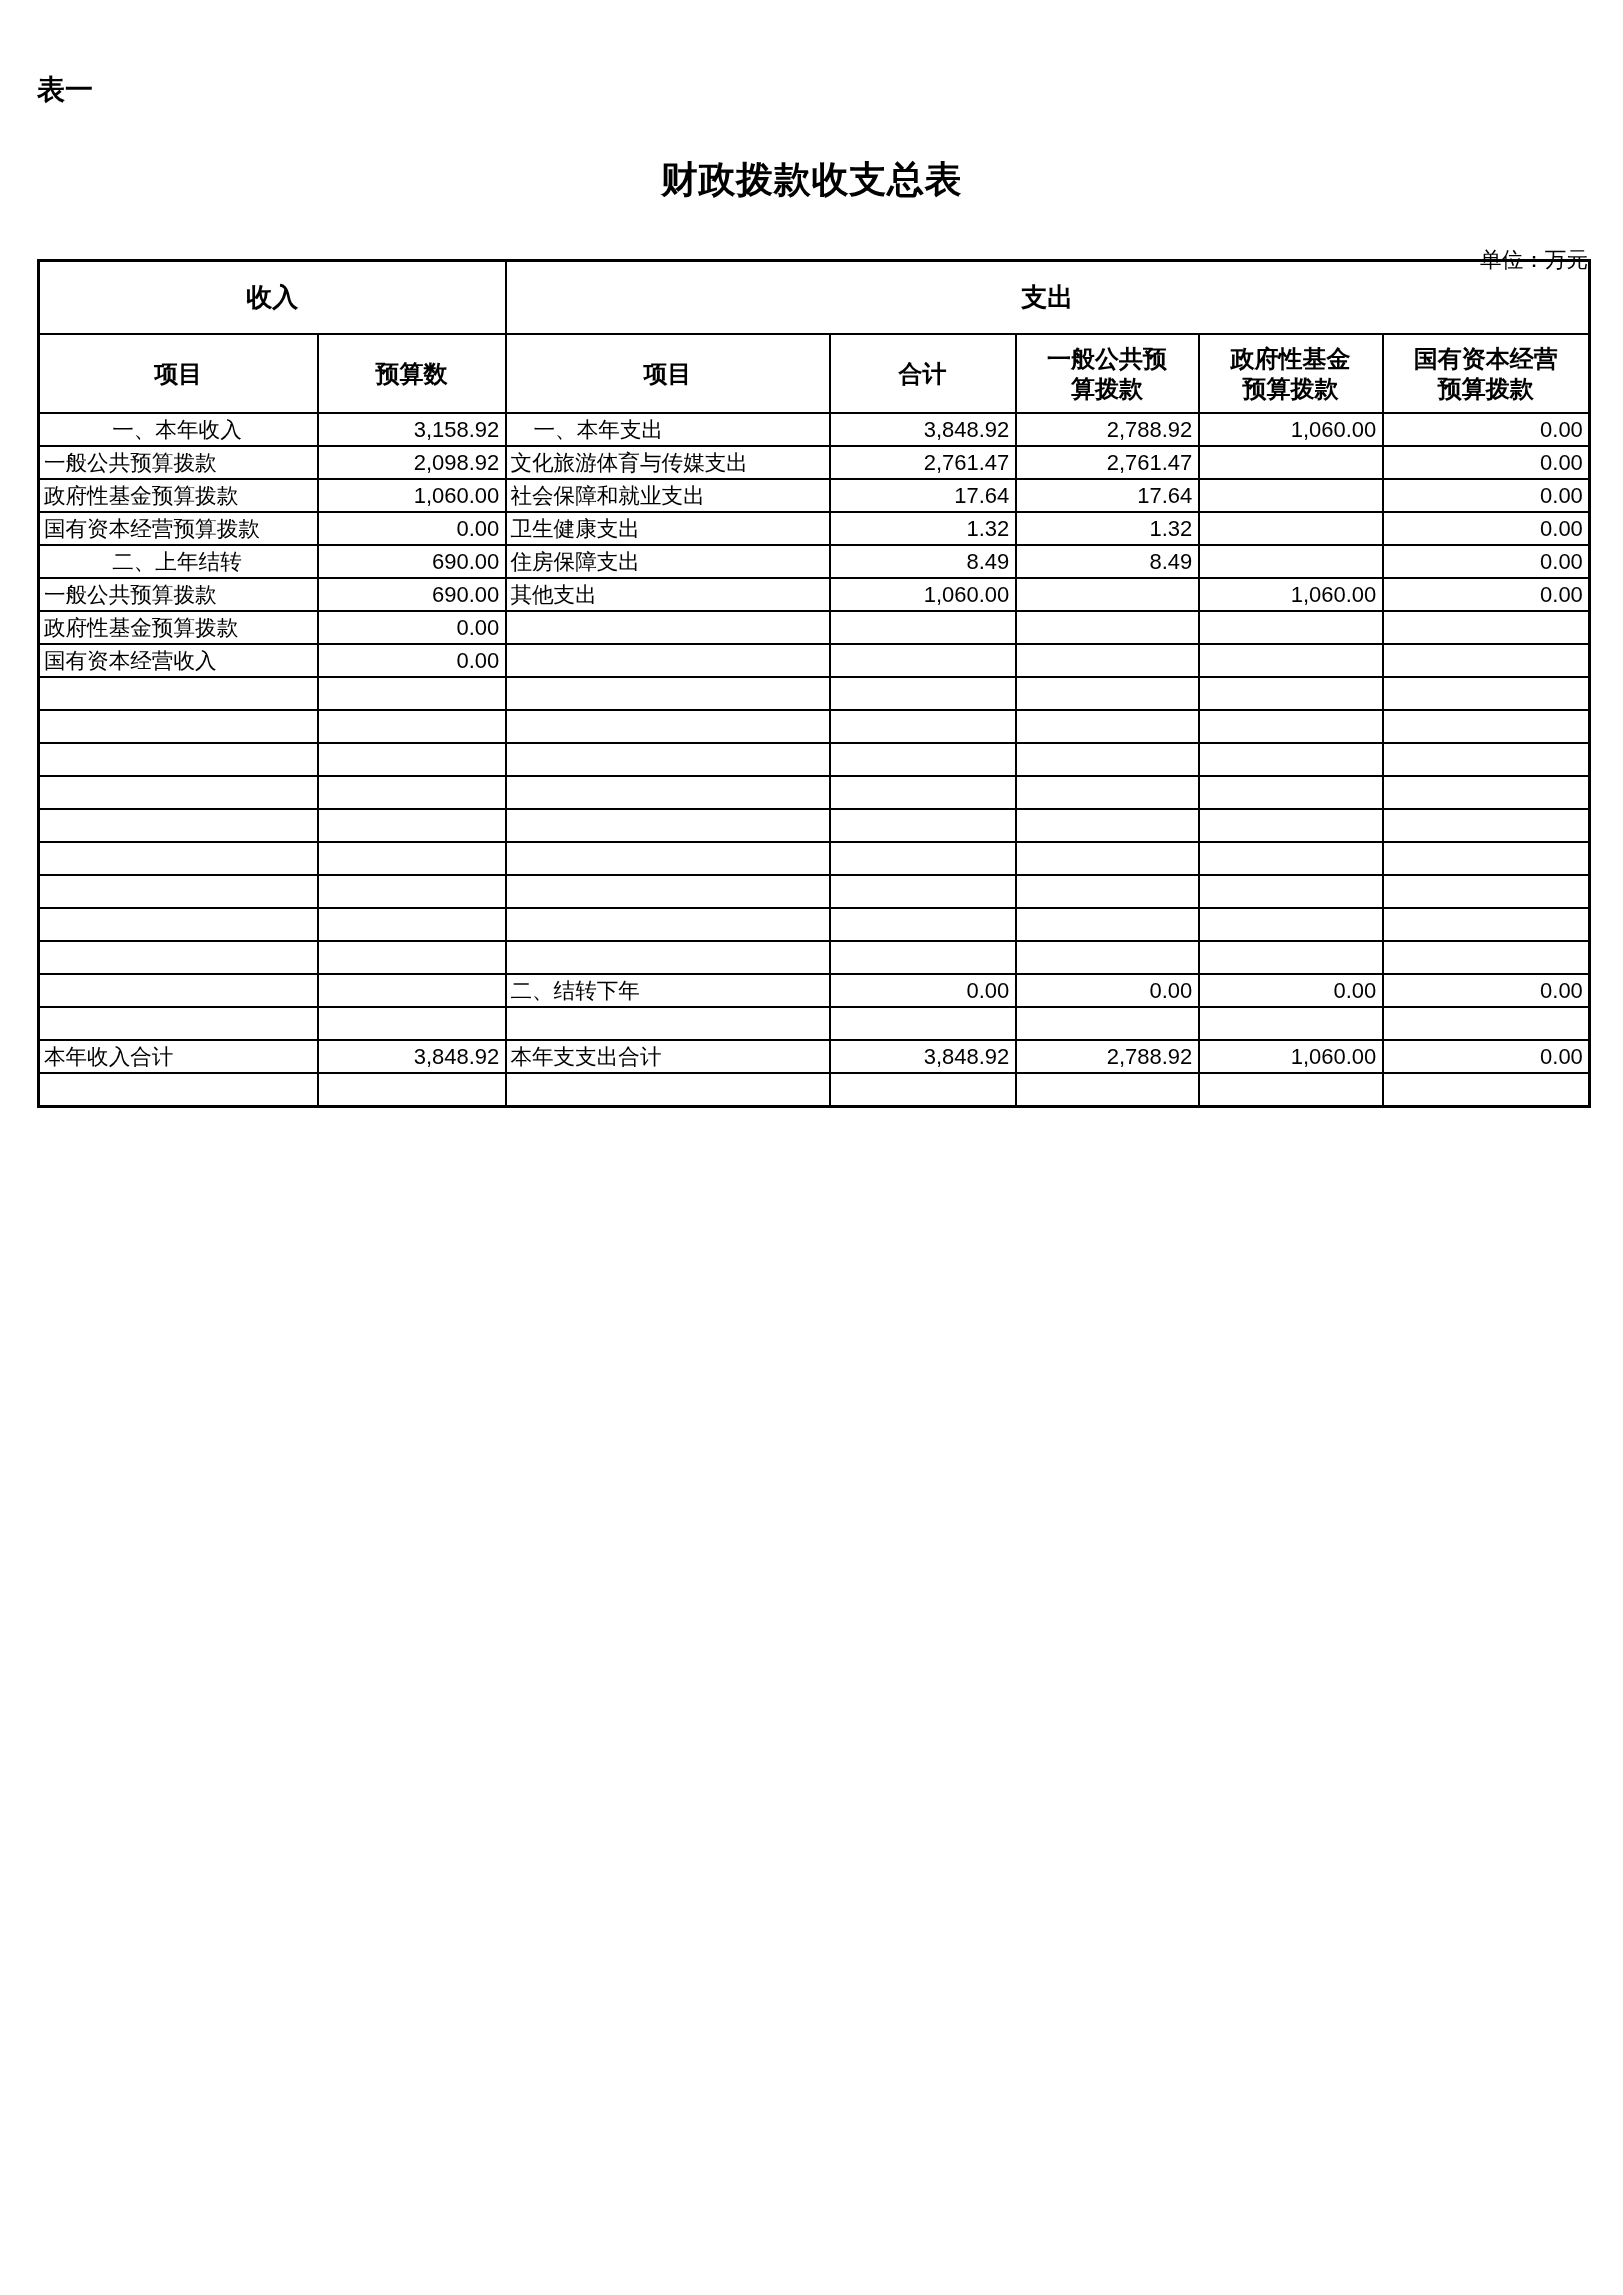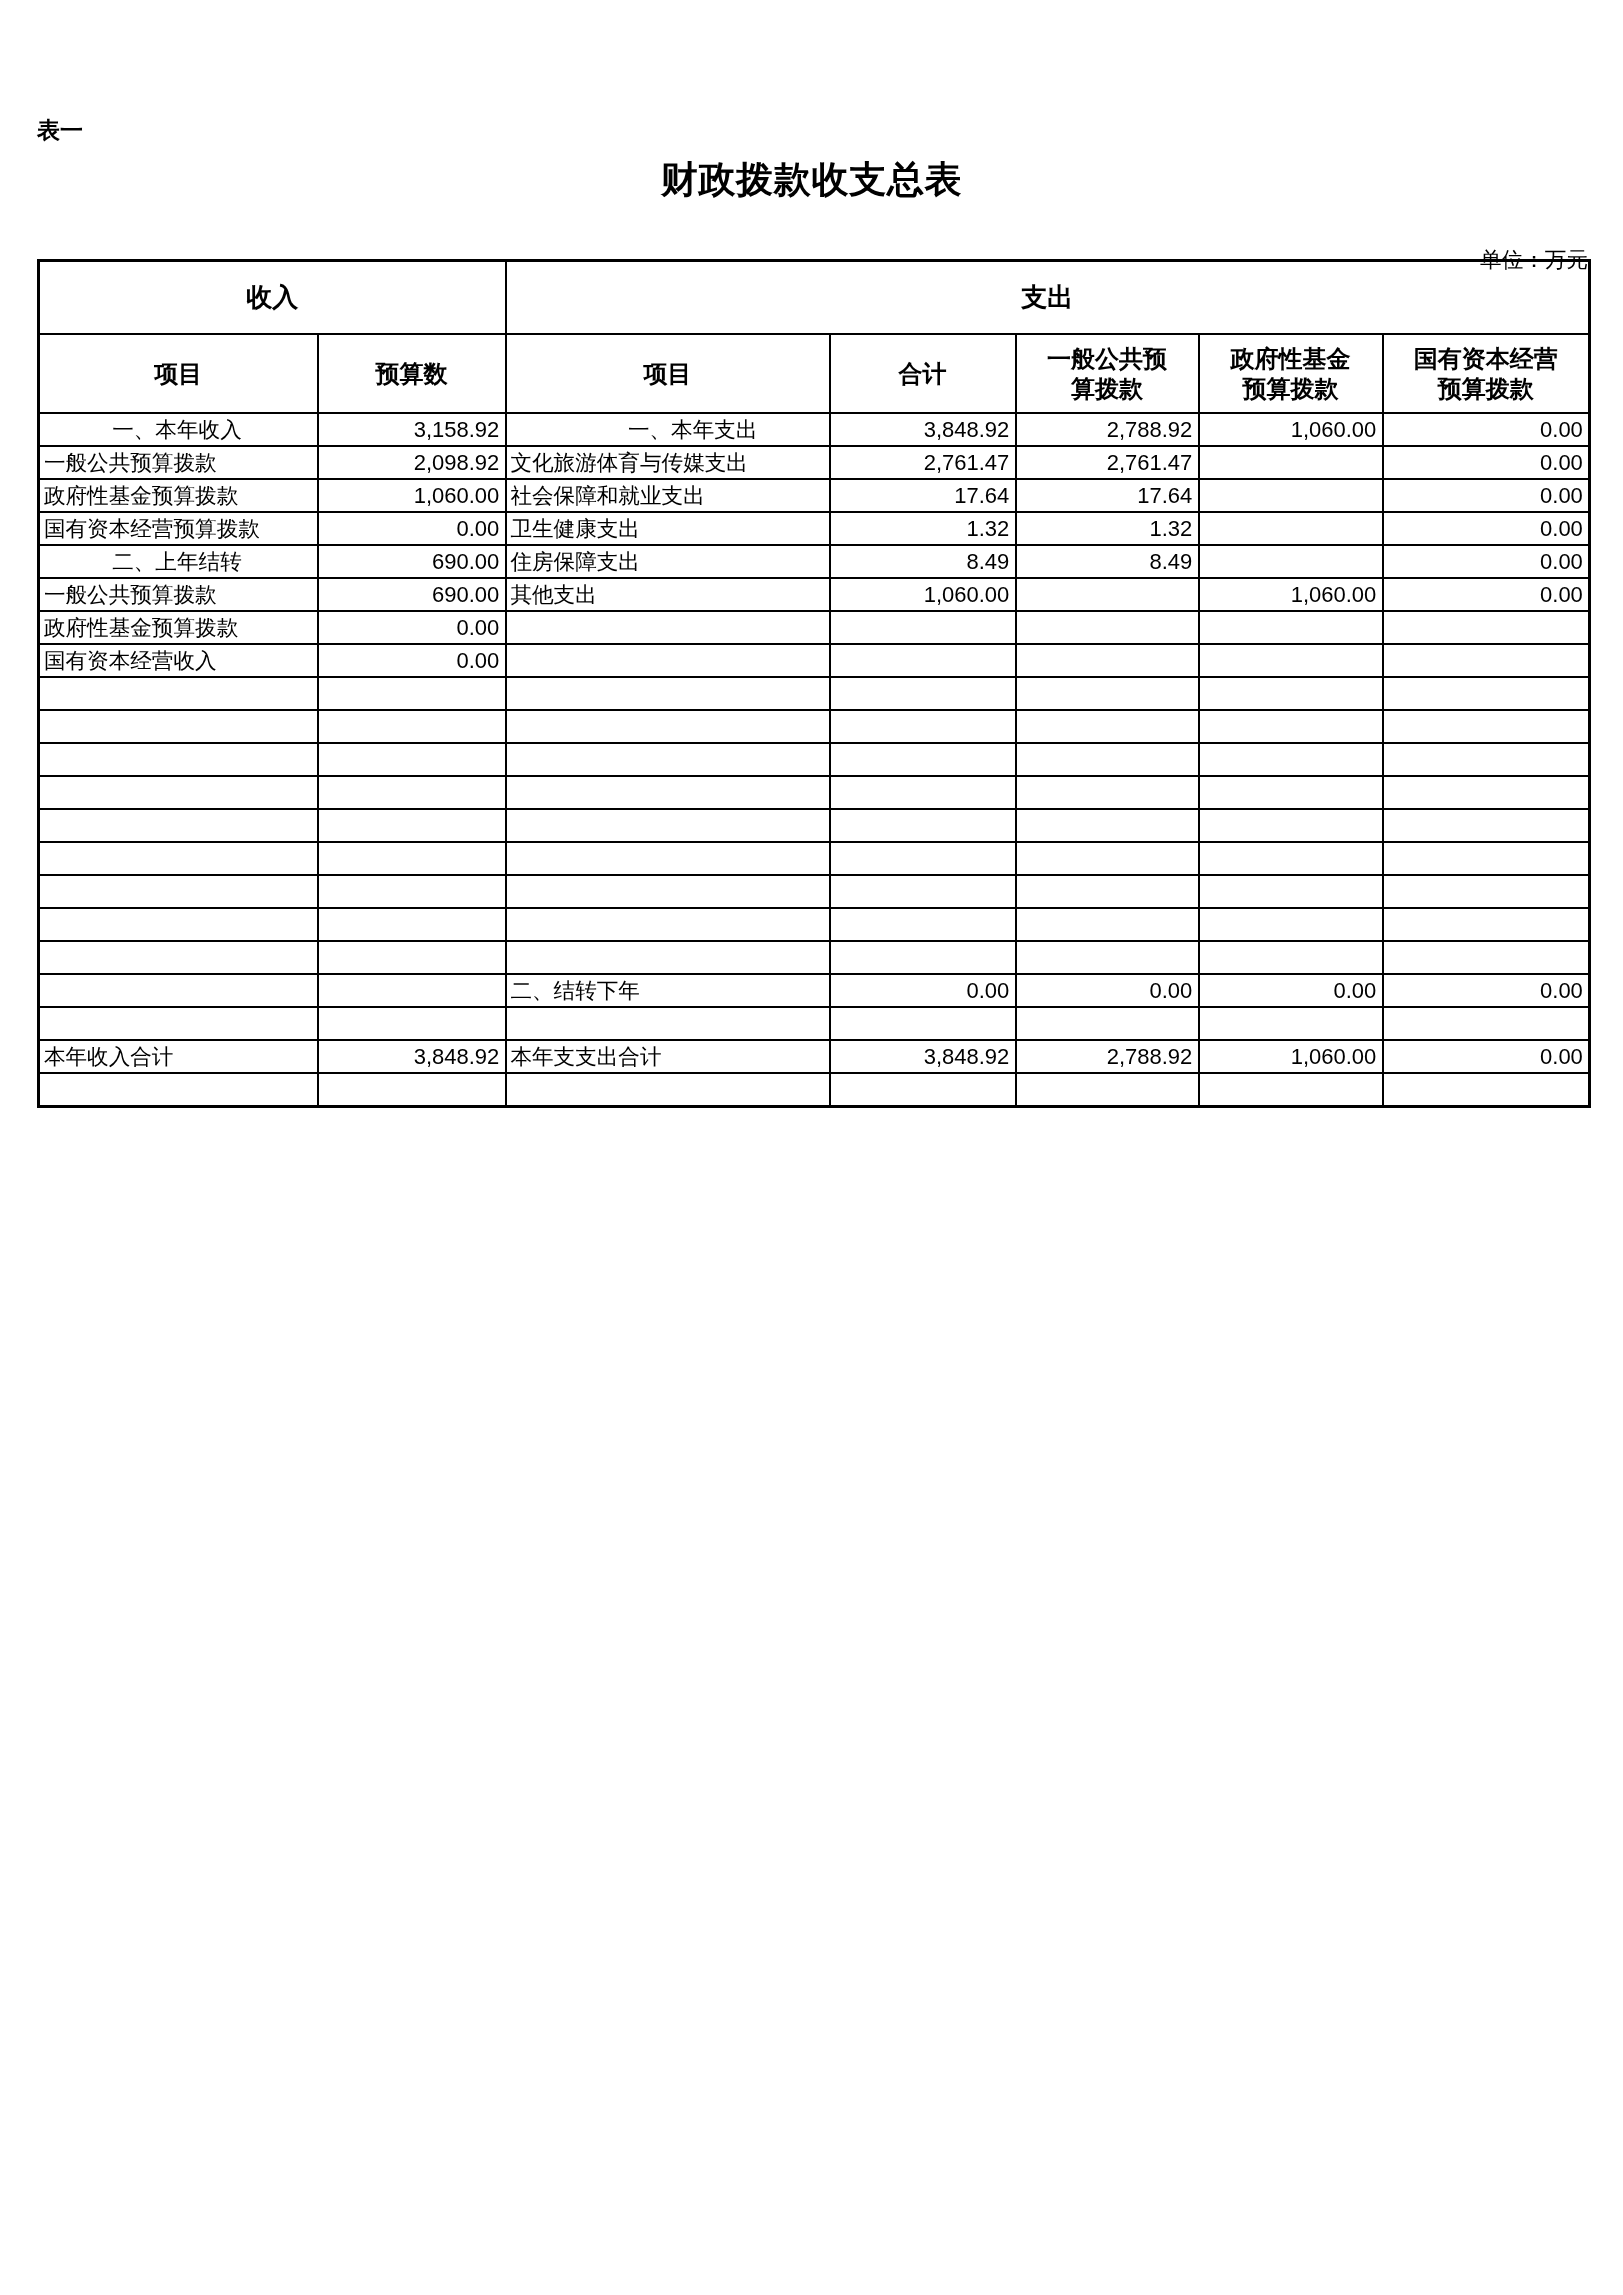--- a/index.html
+++ b/index.html
@@ -9,23 +9,22 @@
     height: 2295px;
     background: #ffffff;
     color: #000000;
     font-family: "Liberation Serif", "DejaVu Serif", serif;
     overflow: hidden;
   }
   .table-label {
     position: absolute;
     left: 37px;
     top: 71px;
-    font-size: 23px;
+    font-size: 28px;
     font-weight: bold;
-    margin-top: 44px;
   }
   .title {
     position: absolute;
     left: 0;
     right: 0;
     top: 139px;
     margin: 16px;
     text-align: center;
     font-size: 37px;
     font-weight: bold;
@@ -69,21 +68,21 @@
     white-space: nowrap;
   }
   .budget-table td.num {
     text-align: right;
     padding-right: 5.2px;
     font-size: 22px;
     font-family: "Liberation Sans", "DejaVu Sans", sans-serif;
     white-space: nowrap;
   }
   .budget-table td.ctr { text-align: center; padding-left: 0; }
-  .budget-table td.ind { padding-left: 53px; text-align: center; }
+  .budget-table td.ind { padding-left: 27px; }
 </style>
 </head>
 <body>
 
 <div class="page">
 
   <div class="table-label">表一</div>
 
   <h1 class="title">财政拨款收支总表</h1>
 

